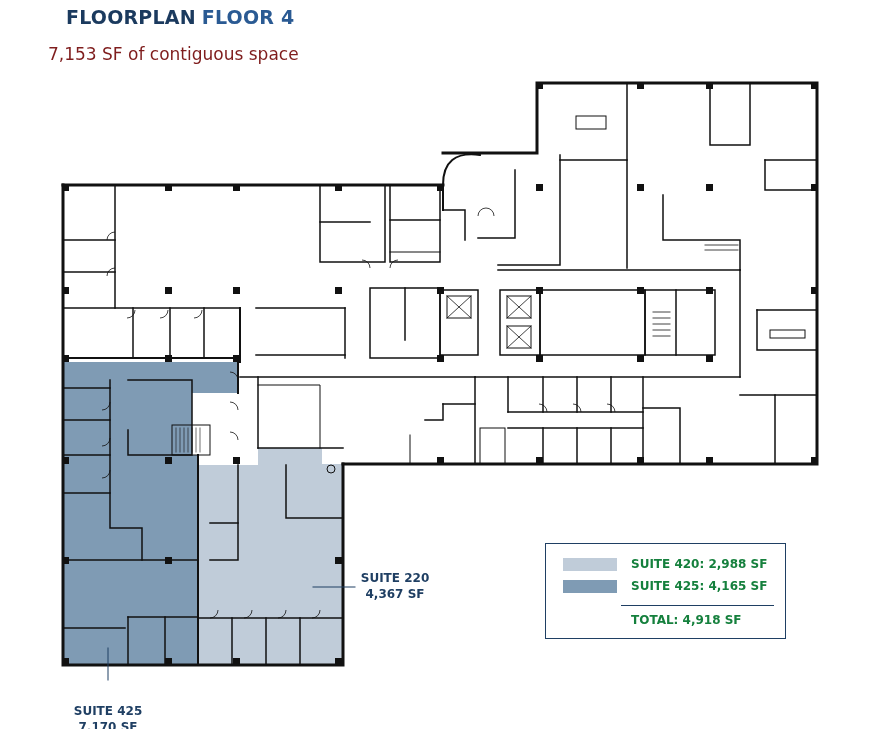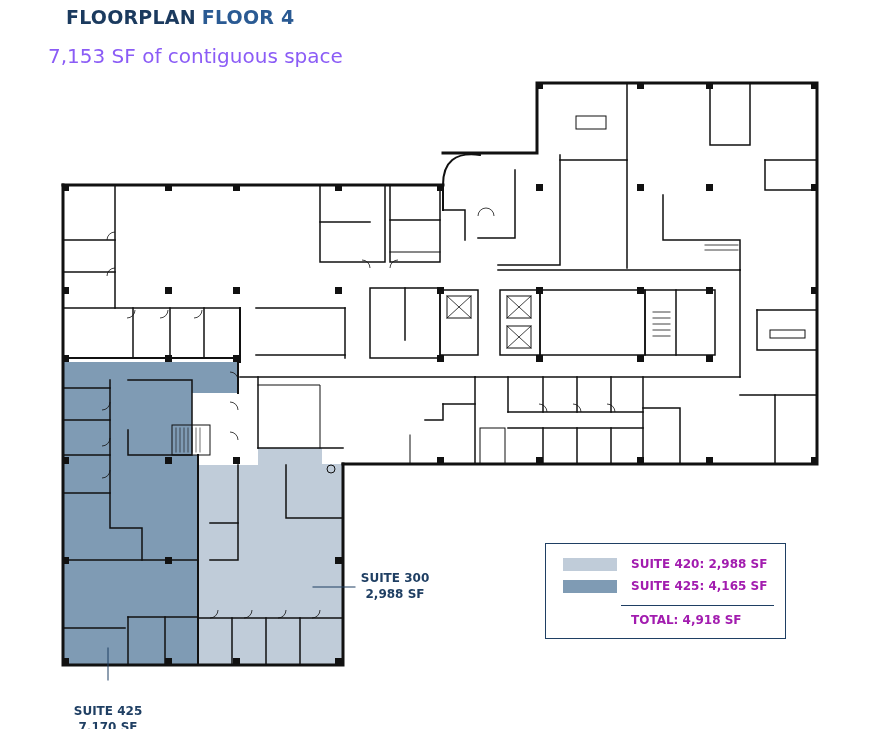--- a/index.html
+++ b/index.html
@@ -1,25 +1,25 @@
 <!DOCTYPE html>
 <html><head>
 <meta charset="utf-8">
 <style>
   html, body { margin: 0; padding: 0; background: #ffffff; }
   body { width: 870px; height: 729px; position: relative; overflow: hidden; font-family: "DejaVu Sans", sans-serif; }
   .title { position: absolute; left: 50px; top: 6px; font-size: 19px; font-weight: bold; letter-spacing: 0.2px; }
   .title .t1 { color: #1b3a5e; margin-left: 16px; }
   .title .t2 { color: #2a5a93; margin-left: 6px; }
-  .subtitle { position: absolute; left: 48px; top: 44px; font-size: 20px; color: #8b5cf6; }
+  .subtitle { position: absolute; left: 48px; top: 44px; font-size: 17px; color: #7f1d1d; }
   svg.plan { position: absolute; left: 0; top: 0; }
   .label { position: absolute; color: #1f3f63; font-weight: bold; font-size: 12px; text-align: center; line-height: 16px; }
   .legend { position: absolute; left: 545px; top: 543px; width: 241px; height: 96px; border: 1.5px solid #1f3f63; box-sizing: border-box; }
   .legend .sw { position: absolute; left: 17px; width: 54px; height: 13px; }
-  .legend .row { position: absolute; left: 85px; font-size: 12px; font-weight: bold; color: #a21caf; }
+  .legend .row { position: absolute; left: 85px; font-size: 12px; font-weight: bold; color: #15803d; }
   .legend .rule { position: absolute; left: 75px; width: 153px; height: 1px; background: #1f3f63; top: 61px; }
 </style>
 </head>
 <body>
 
 <div class="title">
   <span class="t1">FLOORPLAN</span><span class="t2">FLOOR 4</span>
 </div>
 <div class="subtitle">7,153 SF of contiguous space</div>
 
@@ -228,22 +228,22 @@
     <path d="M210,618 A8,8 0 0 0 218,610"></path>
     <path d="M244,618 A8,8 0 0 0 252,610"></path>
     <path d="M278,618 A8,8 0 0 0 286,610"></path>
     <path d="M312,618 A8,8 0 0 0 320,610"></path>
   </g>
 
   <circle cx="331" cy="469" r="4" stroke="#111" fill="none" stroke-width="1"></circle>
 </svg>
 
 <div class="label" style="left:355px; top:570px; width:80px;">
-  <div>SUITE 300</div>
-  <div>2,988 SF</div>
+  <div>SUITE 220</div>
+  <div>4,367 SF</div>
 </div>
 <div class="label" style="left:68px; top:695px; width:80px;margin-top:8px;">
   <div>SUITE 425</div>
   <div>7,170 SF</div>
 </div>
 
 <div class="legend">
   <div class="sw" style="top:14px; background:#c0ccd9;"></div>
   <div class="row" style="top:13px;">SUITE 420: 2,988 SF</div>
   <div class="sw" style="top:36px; background:#7f9bb4;"></div>

